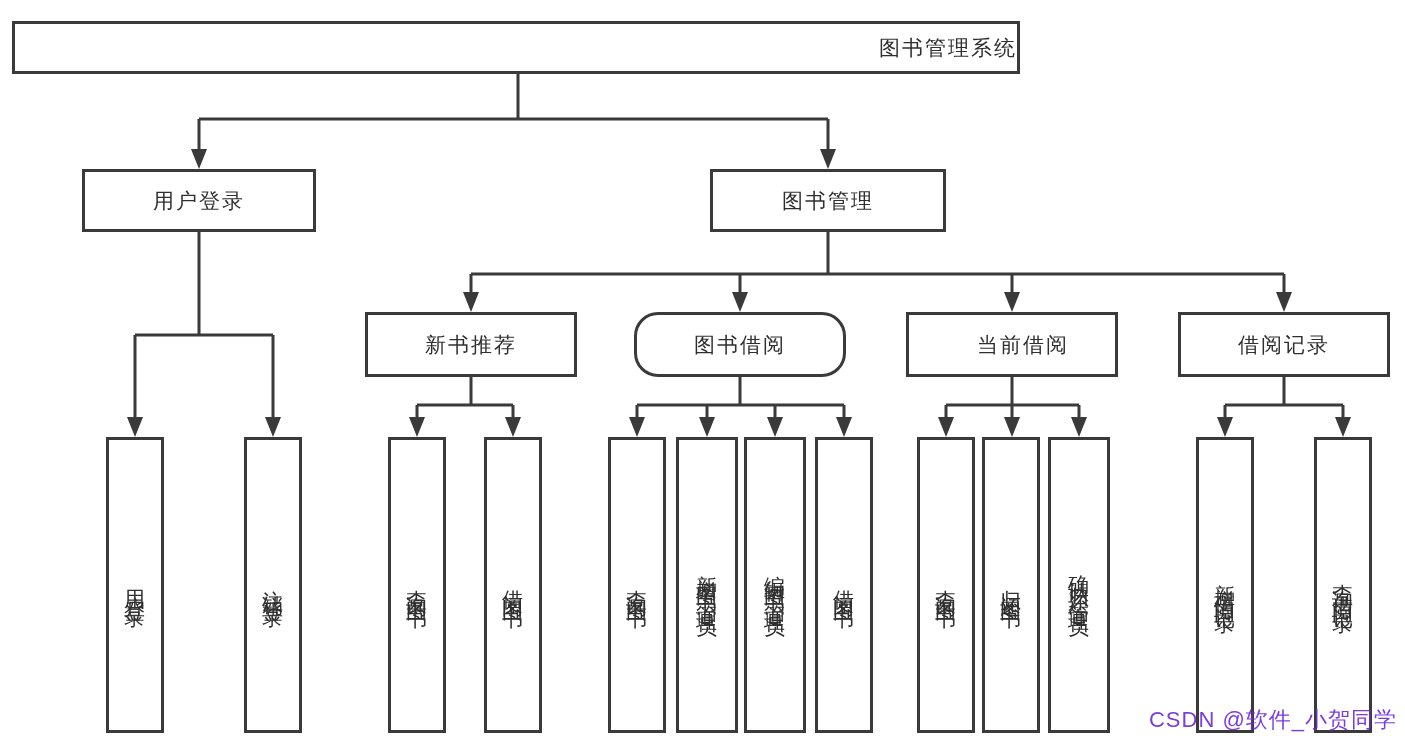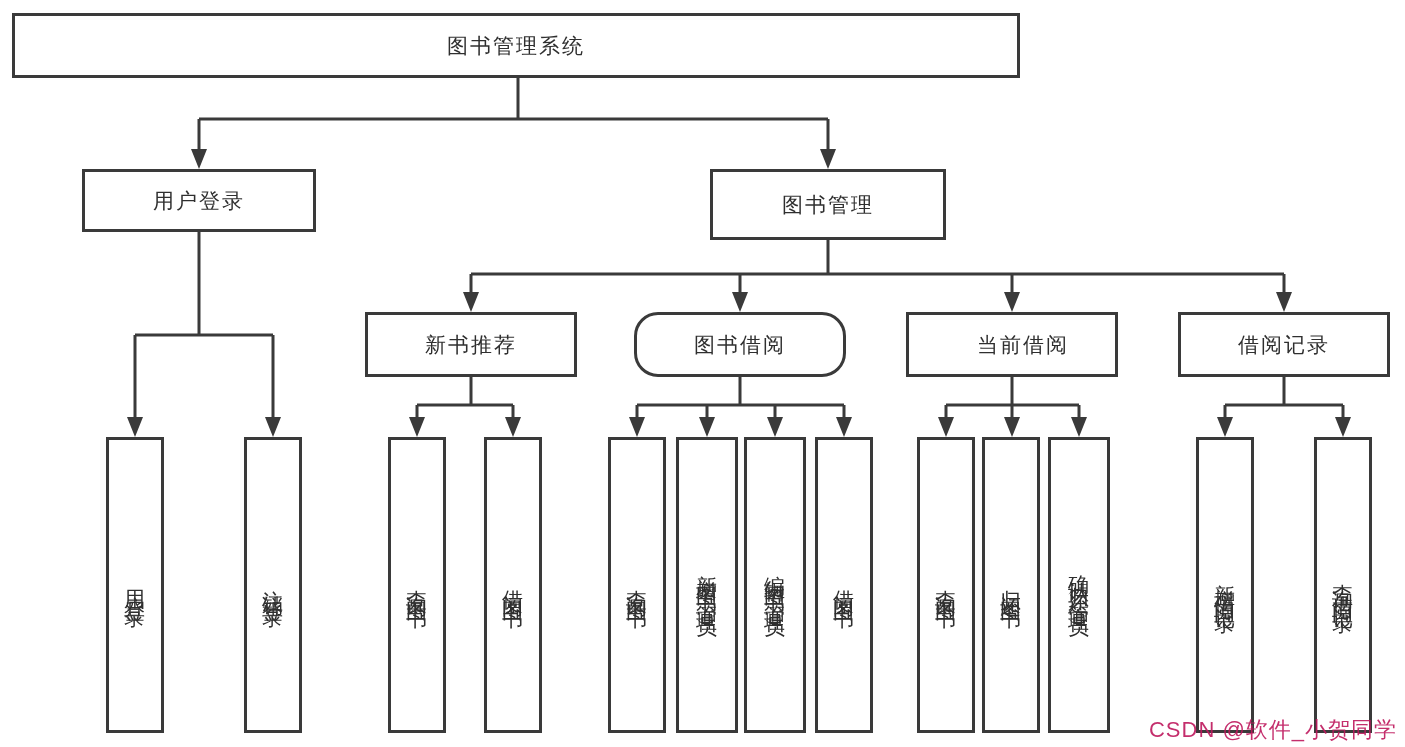--- a/index.html
+++ b/index.html
@@ -29,23 +29,23 @@
     background: #ffffff;
     border: 3px solid #3a3a3a;
     display: flex;
     align-items: center;
     justify-content: center;
     color: #2f2f2f;
     font-size: 21px;
     letter-spacing: 2px;
     z-index: 2;
   }
-  .node.root   { left: 12px;  top: 13px;  width: 1008px; height: 65px; }
+  .node.root   { left: 12px;  top: 21px;  width: 1008px; height: 53px; justify-content: flex-end; }
   .node.lv2a   { left: 82px;  top: 169px; width: 234px;  height: 63px; }
-  .node.lv2b   { left: 710px; top: 169px; width: 236px;  height: 71px; }
+  .node.lv2b   { left: 710px; top: 169px; width: 236px;  height: 63px; }
   .node.lv3    { top: 312px;  height: 65px; }
   .node.lv3a   { left: 365px;  width: 212px; justify-content: center; }
   .node.lv3b   { left: 634px;  width: 212px; border-radius: 24px; }
   .node.lv3c   { left: 906px;  width: 212px; padding-left: 22px; }
   .node.lv3d   { left: 1178px; width: 212px; }
   .node.leaf   { top: 437px; height: 296px; }
   .leaf .vtext {
     writing-mode: vertical-rl;
     text-orientation: mixed;
     font-size: 21px;
@@ -62,22 +62,22 @@
   .leaf.f7  { left: 744px;  width: 62px; }
   .leaf.f8  { left: 815px;  width: 58px; }
   .leaf.f9  { left: 917px;  width: 58px; }
   .leaf.f10 { left: 982px;  width: 58px; }
   .leaf.f11 { left: 1048px; width: 62px; }
   .leaf.f12 { left: 1196px; width: 58px; }
   .leaf.f13 { left: 1314px; width: 58px; }
   .watermark {
     position: absolute;
     right: 8px;
-    bottom: 2px;
-    color: #be185d;
+    bottom: 12px;
+    color: #6d28d9;
     font-size: 22px;
     letter-spacing: 1px;
     z-index: 3;
     opacity: 0.9;
   }
 </style>
 </head>
 <body>
 
 <div class="canvas">

